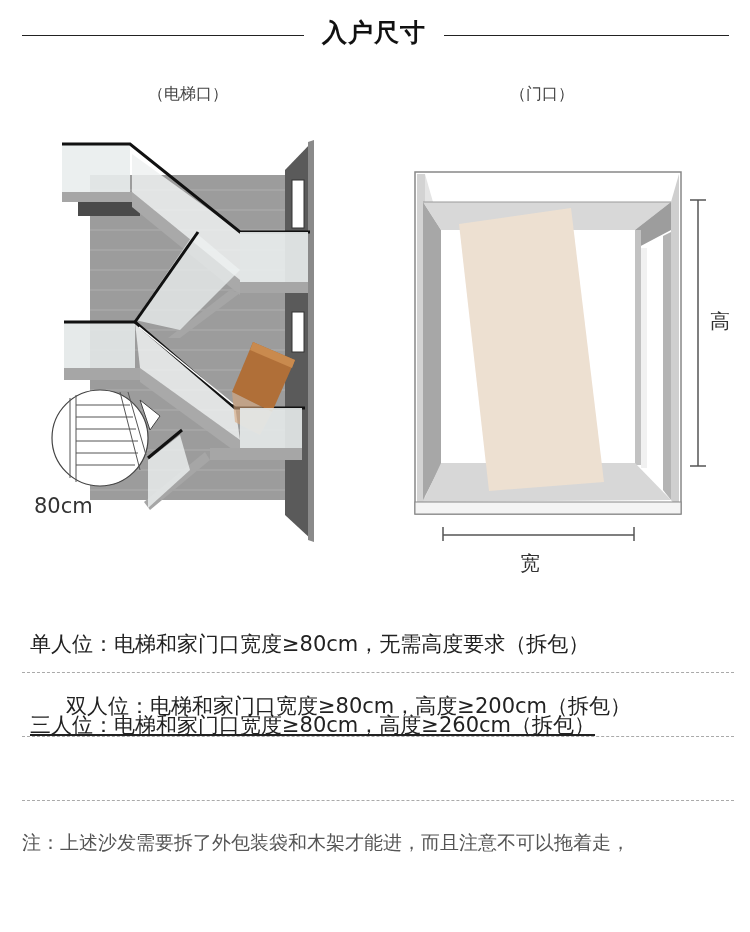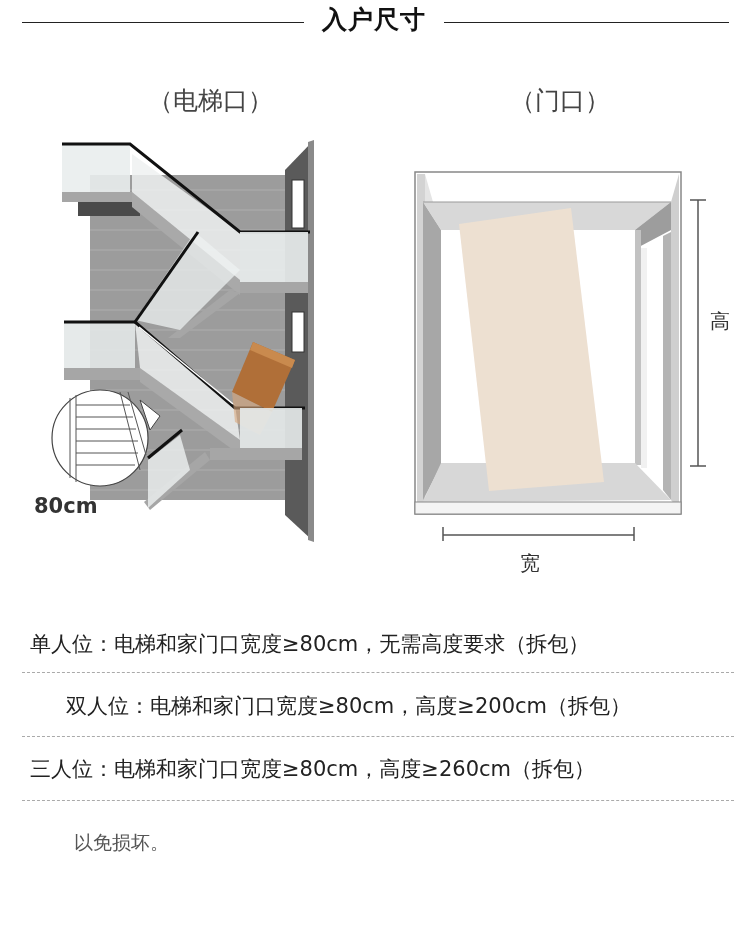--- a/index.html
+++ b/index.html
@@ -1,29 +1,29 @@
 <!DOCTYPE html>
 <html><head>
 <meta charset="utf-8">
 <style>
   html,body{margin:0;padding:0;background:#ffffff;}
   body{width:750px;height:932px;position:relative;overflow:hidden;font-family:"DejaVu Sans","Liberation Sans",sans-serif;color:#333;}
-  .title-row{position:absolute;top:1px;left:0;width:750px;height:40px;}
+  .title-row{position:absolute;top:14px;left:0;width:750px;height:40px;}
   .title-line{position:absolute;top:21px;height:0;border-top:1.5px solid #222;}
   .title-line.l{left:22px;width:282px;}
   .title-line.r{left:444px;width:285px;}
   .title{position:absolute;left:304px;width:140px;top:2px;text-align:center;font-size:25px;font-weight:bold;color:#111;letter-spacing:1px;}
-  .sub{position:absolute;top:84px;font-size:25px;color:#444;}
+  .sub{position:absolute;top:84px;font-size:16px;color:#444;}
   .sub.left{left:148px;}
   .sub.right{left:510px;text-align:right;}
   .diagram{position:absolute;}
   .diagram.left{left:40px;top:130px;width:290px;height:420px;}
   .diagram.right{left:405px;top:160px;width:340px;height:420px;}
   .lbl{position:absolute;font-size:20px;color:#333;}
-  .lbl.cm{left:34px;top:494px;font-size:21px;font-weight:bold;}
+  .lbl.cm{left:34px;top:494px;font-size:21px;}
   .lbl.gao{left:710px;top:308px;}
   .lbl.kuan{left:520px;top:550px;}
   .rule{position:absolute;font-size:21px;color:#222;left:30px;}
   .dash{position:absolute;left:22px;width:712px;border-top:1.5px dashed #aaa;height:0;}
   .note{position:absolute;left:22px;top:822px;width:720px;font-size:19px;color:#555;line-height:40px;}
   .note .l2{padding-left:52px;display:block;}
 </style>
 </head>
 <body>
 
@@ -158,20 +158,20 @@
 <div class="rule" style="top:630px;">
   <span>单人位：</span><span>电梯和家门口宽度≥80cm，无需高度要求（拆包）</span>
 </div>
 <div class="dash" style="top:672px;"></div>
 
 <div class="rule" style="top:692px;margin-left:36px;">
   <span>双人位：</span><span>电梯和家门口宽度≥80cm，高度≥200cm（拆包）</span>
 </div>
 <div class="dash" style="top:736px;"></div>
 
-<div class="rule" style="top:755px;">
+<div class="rule" style="top:711px;text-decoration:underline;">
   <span>三人位：</span><span>电梯和家门口宽度≥80cm，高度≥260cm（拆包）</span>
 </div>
 <div class="dash" style="top:800px;"></div>
 
 <div class="note">
-  <span class="l2">以免损坏。</span>
+  <span>注：上述沙发需要拆了外包装袋和木架才能进，而且注意不可以拖着走，</span>
 </div>
 
 </body></html>

